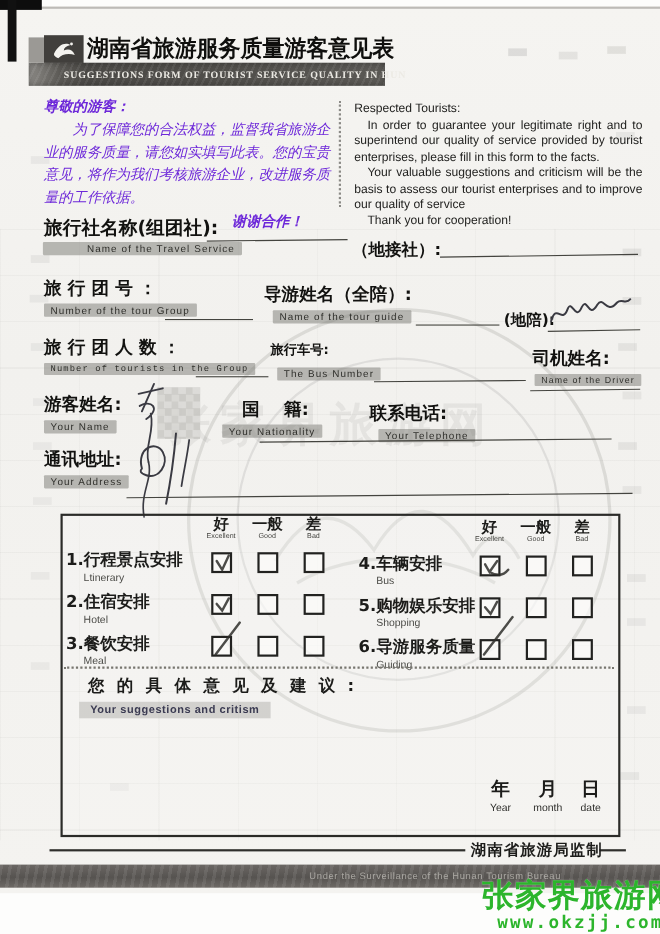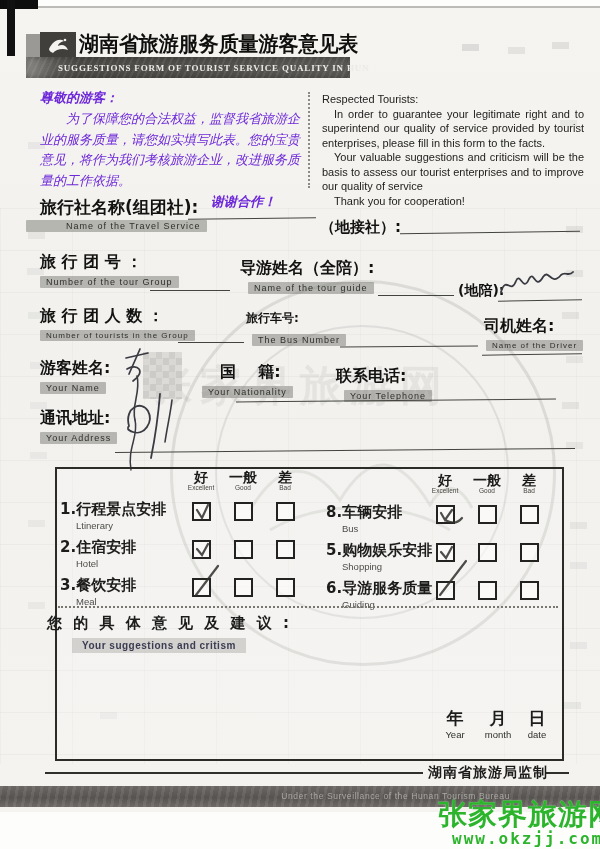--- a/index.html
+++ b/index.html
@@ -67,21 +67,21 @@
   .rzh{display:block;font-size:15px;font-weight:900;white-space:nowrap;
        font-family:"DejaVu Sans",sans-serif;}
   .ren{display:block;font-size:9.5px;color:#4c4c48;margin:1px 0 0 16px;}
   .cbcell{width:42px;display:flex;justify-content:center;padding-top:2px;}
   .cb{position:relative;width:15px;height:15px;border:2px solid #222220;
       background:rgba(253,253,251,.6);display:inline-block;}
   .mark{position:absolute;left:-18px;top:-38px;width:66px;height:66px;overflow:visible;}
   .mark path{fill:none;stroke:#2e2e2a;stroke-width:2.2;stroke-linecap:round;opacity:.85;}
 
   .dash-sep{position:absolute;left:58px;top:606px;width:500px;border-top:2px dotted #77766f;}
-  .sugg-label{position:absolute;left:47px;top:614px;font-size:15px;font-weight:900;
+  .sugg-label{position:absolute;left:80px;top:614px;font-size:15px;font-weight:900;
         letter-spacing:3px;font-family:"DejaVu Sans",sans-serif;}
   .sugg-chip{position:absolute;left:72px;top:638px;background:rgba(156,156,150,.38);
         color:#3b3b52;font-size:10px;font-weight:bold;padding:2px 10px;letter-spacing:.5px;}
 
   .date-item{position:absolute;text-align:center;line-height:1;}
   .date-zh{font-size:17px;font-weight:900;display:block;font-family:"DejaVu Sans",sans-serif;}
   .date-en{font-size:9.5px;color:#2e2e2b;display:block;margin-top:3px;}
 
   
   .rule-l{position:absolute;left:45px;top:772px;width:378px;border-top:2px solid #2f2f2c;}
@@ -169,39 +169,39 @@
   </div>
   <div class="intro-divider"></div>
   <div class="intro-en">
     <span class="en-salute">Respected Tourists:</span>
     <p>In order to guarantee your legitimate right and to superintend our quality of service provided by tourist enterprises, please fill in this form to the facts.</p>
     <p>Your valuable suggestions and criticism will be the basis to assess our tourist enterprises and to improve our quality of service</p>
     <p>Thank you for cooperation!</p>
   </div>
 
   <div class="zh-label" style="left:40px;top:196px;font-size:17px;">旅行社名称(组团社):</div>
-  <div class="chip" style="left:26px;top:220px;padding-left:40px;">Name  of  the  Travel  Service</div>
+  <div class="chip" style="left:39px;top:220px;padding-left:40px;">Name  of  the  Travel  Service</div>
   <div class="uline" style="left:188px;top:218px;width:128px;transform:rotate(-.6deg);"></div>
   <div class="zh-label" style="left:320px;top:218px;font-size:15px;">（地接社）:</div>
   <div class="uline" style="left:400px;top:232px;width:180px;transform:rotate(-.8deg);"></div>
 
   <div class="zh-label" style="left:40px;top:252px;font-size:16px;">旅 行 团 号 ：</div>
   <div class="chip" style="left:40px;top:276px;">Number of the tour Group</div>
   <div class="uline" style="left:150px;top:290px;width:80px;"></div>
   <div class="zh-label" style="left:240px;top:258px;font-size:16px;">导游姓名（全陪）:</div>
   <div class="chip" style="left:248px;top:282px;">Name  of  the  tour  guide</div>
   <div class="uline" style="left:378px;top:295px;width:76px;"></div>
   <div class="zh-label" style="left:458px;top:282px;font-size:14px;">(地陪):</div>
   <div class="uline" style="left:498px;top:300px;width:84px;transform:rotate(-1deg);"></div>
   <svg class="hand" style="left:498px;top:266px;" width="78" height="36">
     <path d="M3,26 C8,9 13,29 18,15 C22,5 25,27 31,13 C36,3 37,25 45,11 C51,2 53,21 63,9 C67,5 71,11 75,6" stroke-width="1.8"></path>
   </svg>
 
   <div class="zh-label" style="left:40px;top:306px;font-size:16px;">旅 行 团 人 数 ：</div>
-  <div class="chip" style="left:40px;top:330px;font-size:8px;">Number of tourists in the Group</div>
+  <div class="chip" style="left:40px;top:330px;font-size:8px;font-family:Liberation Mono, monospace;">Number of tourists in the Group</div>
   <div class="uline" style="left:178px;top:342px;width:66px;"></div>
   <div class="zh-label" style="left:246px;top:310px;font-size:12px;">旅行车号:</div>
   <div class="chip" style="left:252px;top:334px;">The  Bus  Number</div>
   <div class="uline" style="left:340px;top:346px;width:138px;transform:rotate(-.5deg);"></div>
   <div class="zh-label" style="left:484px;top:316px;font-size:16px;">司机姓名:</div>
   <div class="chip" style="left:486px;top:340px;font-size:8px;">Name of the Driver</div>
   <div class="uline" style="left:482px;top:354px;width:100px;transform:rotate(-.8deg);"></div>
 
   <div class="zh-label" style="left:40px;top:358px;font-size:16px;">游客姓名:</div>
   <div class="chip" style="left:40px;top:382px;">Your    Name</div>
@@ -316,21 +316,21 @@
         <span class="hzh">一般</span>
         <span class="hen">Good</span>
       </div>
       <div class="hcell">
         <span class="hzh">差</span>
         <span class="hen">Bad</span>
       </div>
     </div>
     <div class="rrow">
       <div class="rlabel-r">
-        <span class="rzh">8.车辆安排</span>
+        <span class="rzh">4.车辆安排</span>
         <span class="ren">Bus</span>
       </div>
       <span class="cbcell">
           <span class="cb">
             <svg class="mark" viewBox="-18 -38 66 66">
               <path d="M3,6 L7,13 L14,3 M7,13 C14,17 20,16 24,11"></path>
             </svg>
           </span>
         </span>
       <span class="cbcell">

